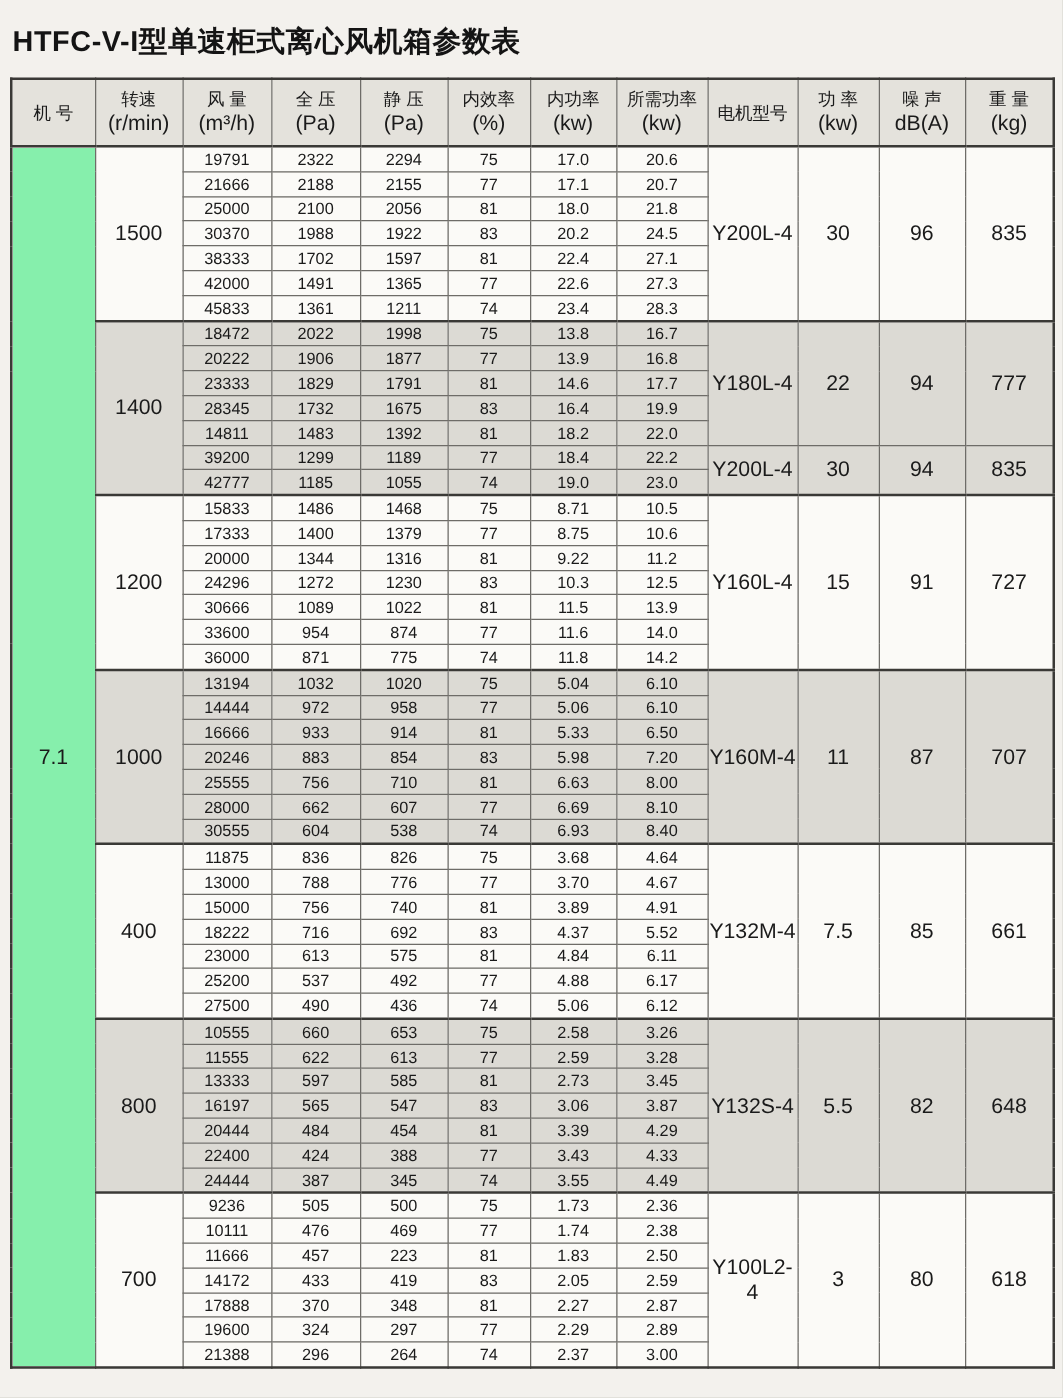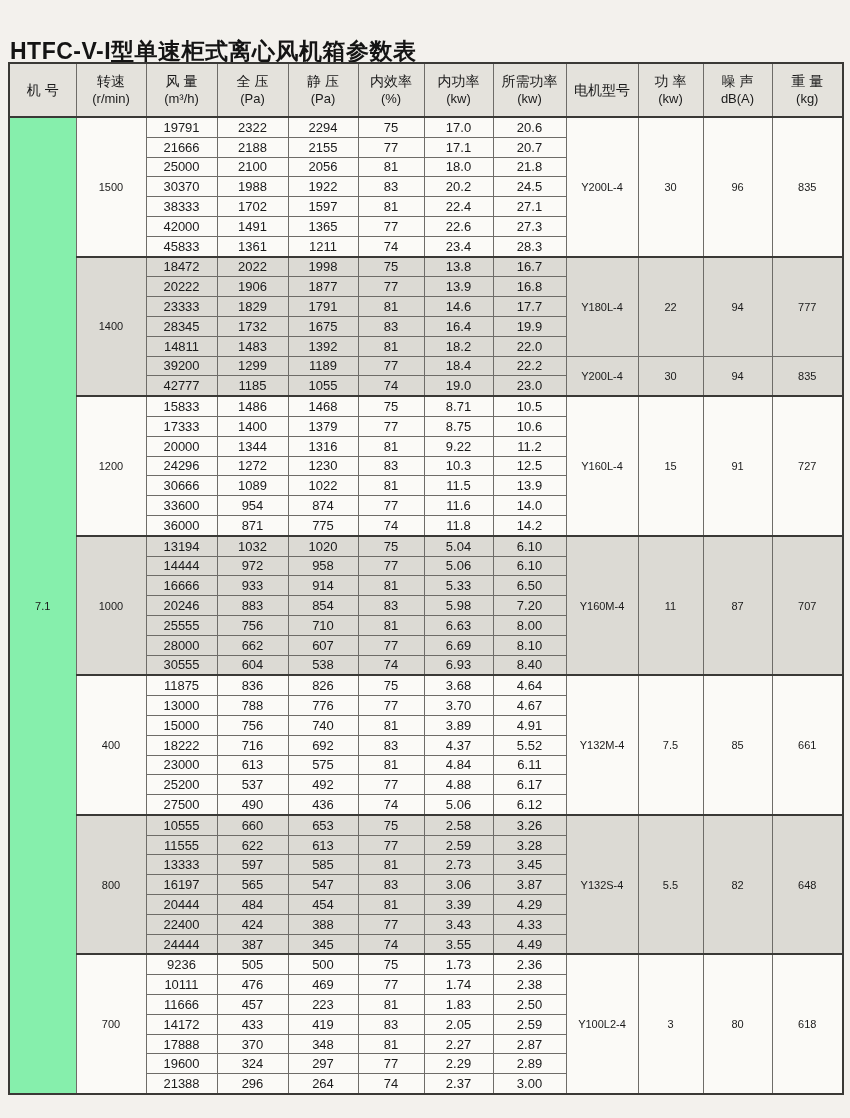--- a/index.html
+++ b/index.html
@@ -11,21 +11,21 @@
     position: relative;
     width: 850px;
     height: 1118px;
     background: #f3f1ed;
     outline: 1px solid #bdbbb5;
     overflow: hidden;
     margin: 0 auto;
   }
   .title {
     position: absolute;
-    top: 36px;
+    top: 18px;
     left: 10px;
     margin: 0;
     font-size: 23px;
     font-weight: bold;
     color: #141414;
     letter-spacing: 0.5px;
     white-space: nowrap;
   }
   table.params {
     position: absolute;
@@ -47,30 +47,30 @@
   }
   thead th {
     background: #e4e2dc;
     height: 52px;
     border-bottom: 2px solid #3a3936;
     font-weight: normal;
     font-size: 14px;
     line-height: 1.3;
   }
   thead .hlabel { display: block; }
-  thead .hunit  { display: block; font-size: 13px; }
+  thead .hunit  { display: block; font-size: 17px; }
   tbody td {
     height: 18.8px;
     font-size: 13px;
     background: #fbfaf7;
   }
   tbody tr.shaded td { background: #dcdad4; }
   tbody tr td.machine-cell { background: #86efac; }
   tbody tr.group-start td { border-top: 2px solid #3a3936; }
-  td.machine-cell, td.speed-cell, td.motor-cell { font-size: 11px; }
+  td.machine-cell, td.speed-cell, td.motor-cell { font-size: 17px; }
 </style>
 </head>
 <body>
 
 <div class="page">
   <h1 class="title">HTFC-V-I型单速柜式离心风机箱参数表</h1>
   <table class="params">
     <colgroup>
       <col style="width:67px">
         <col style="width:70px">

